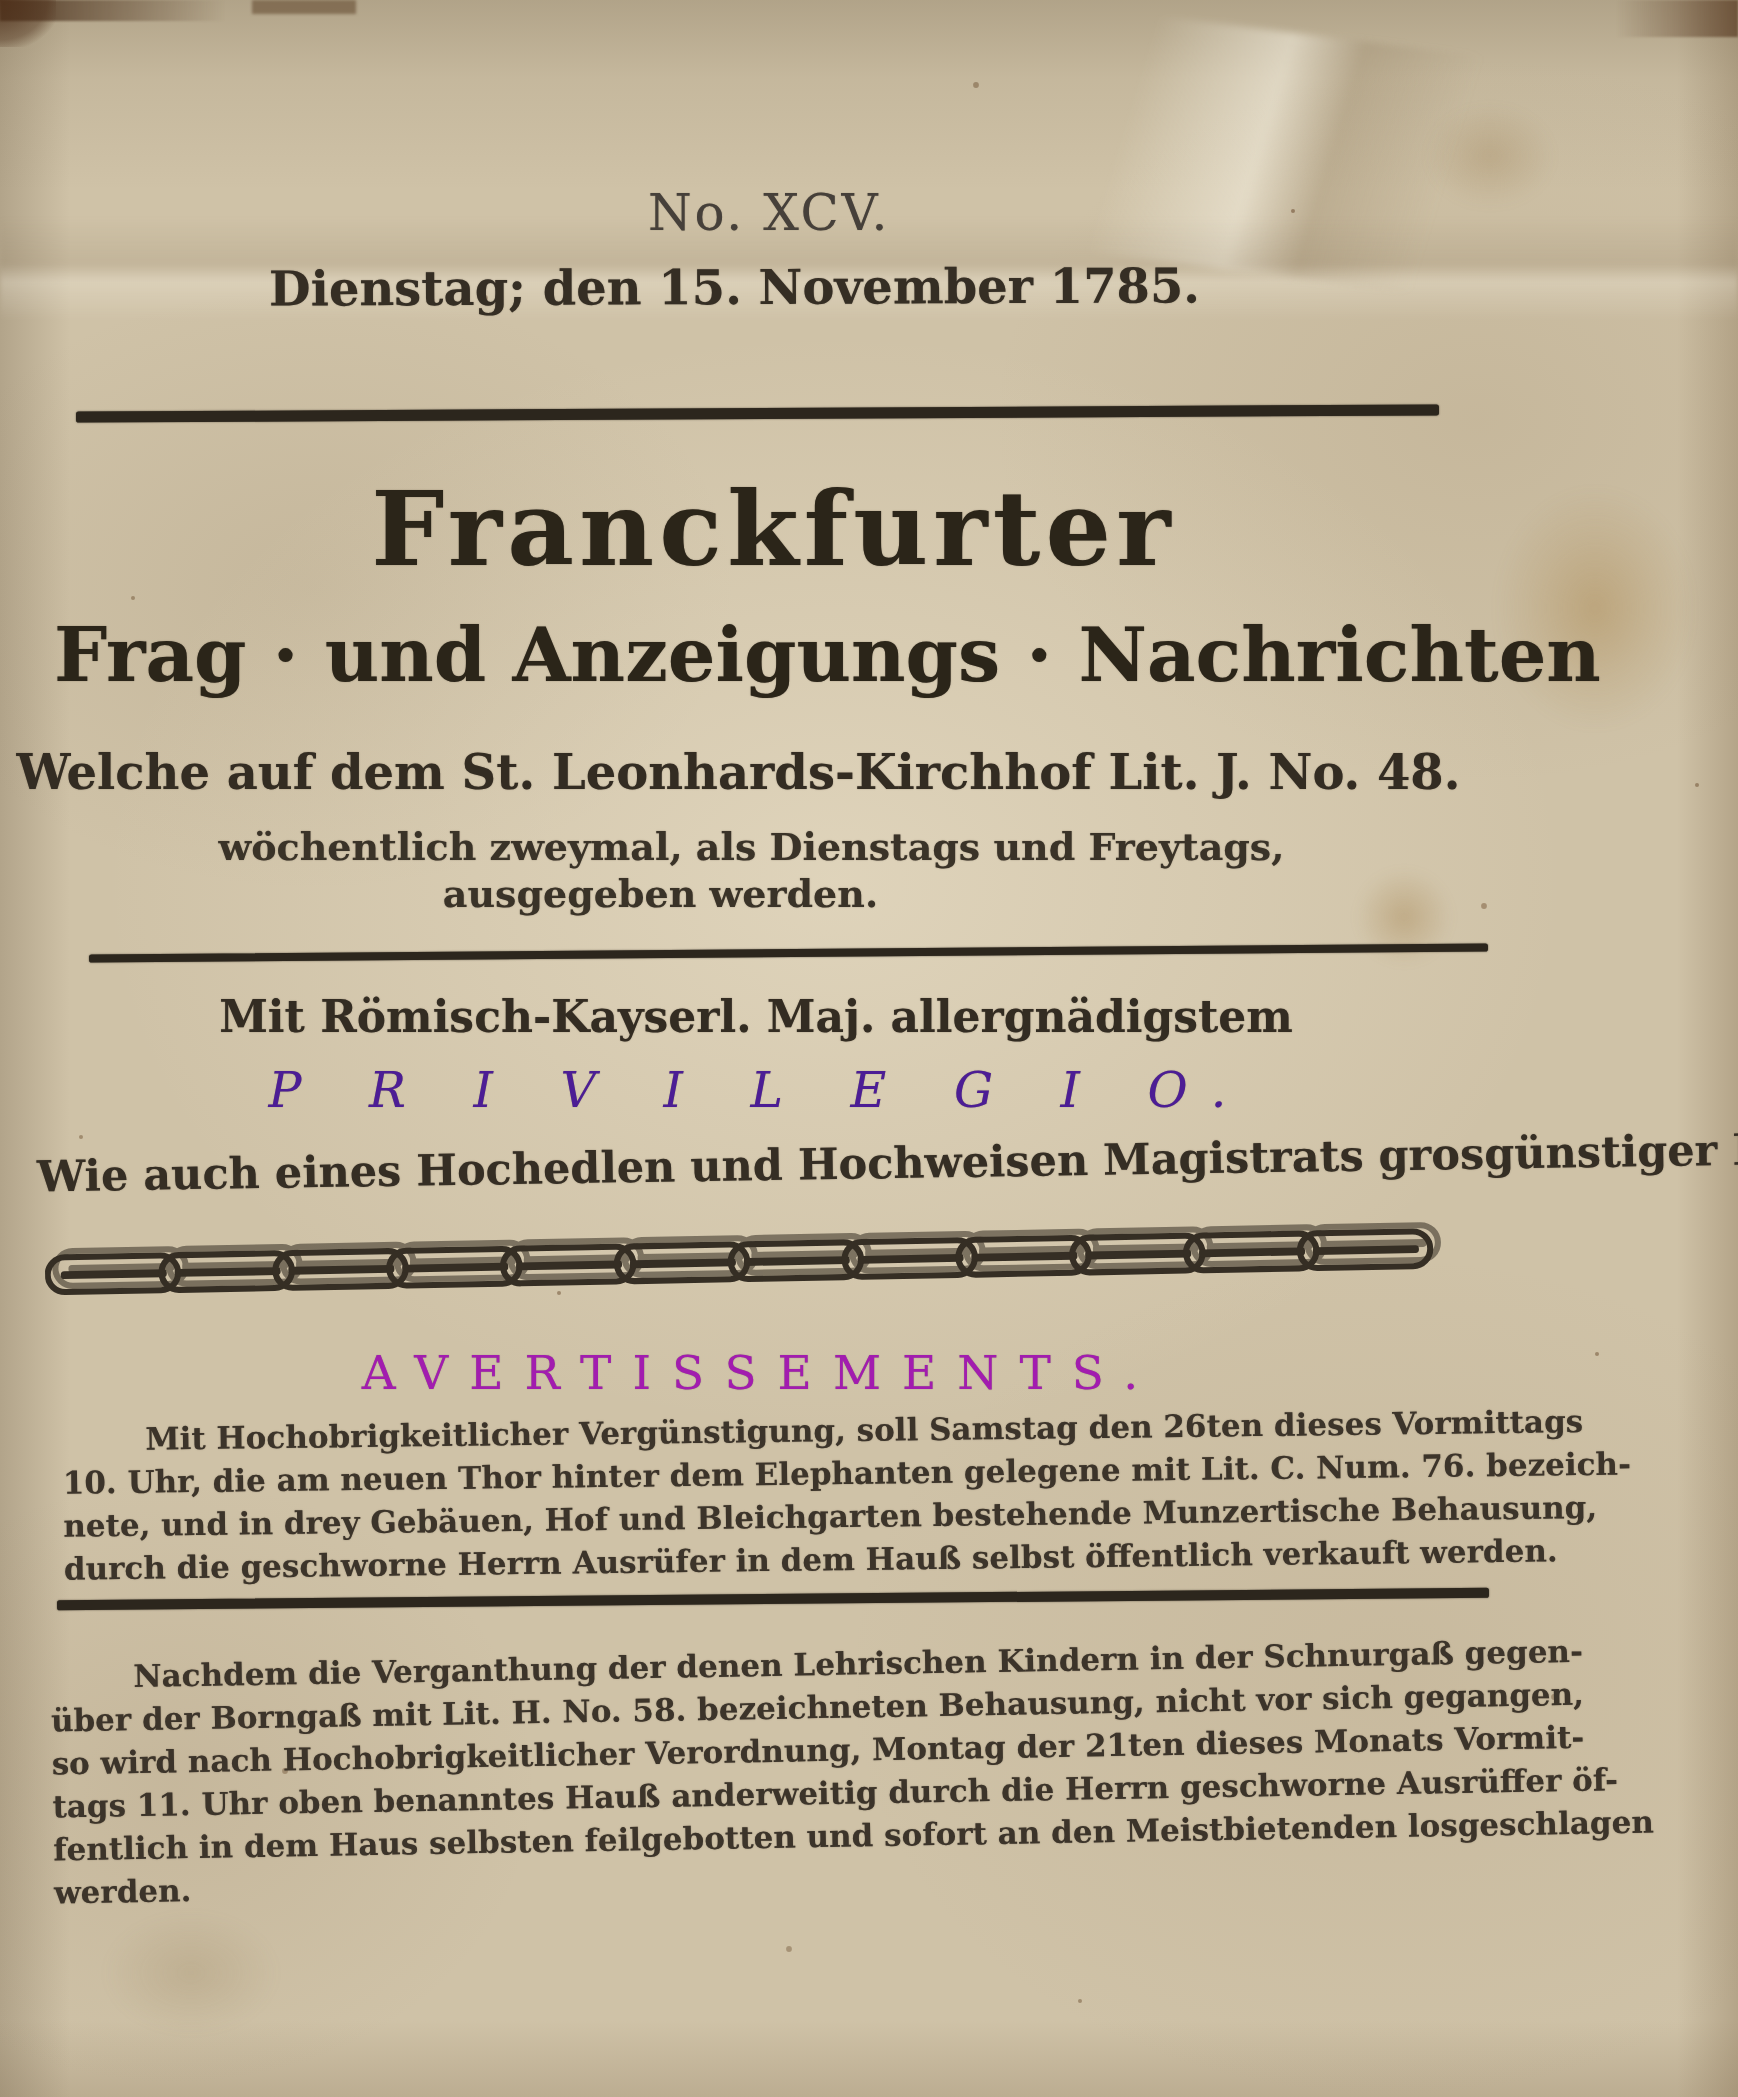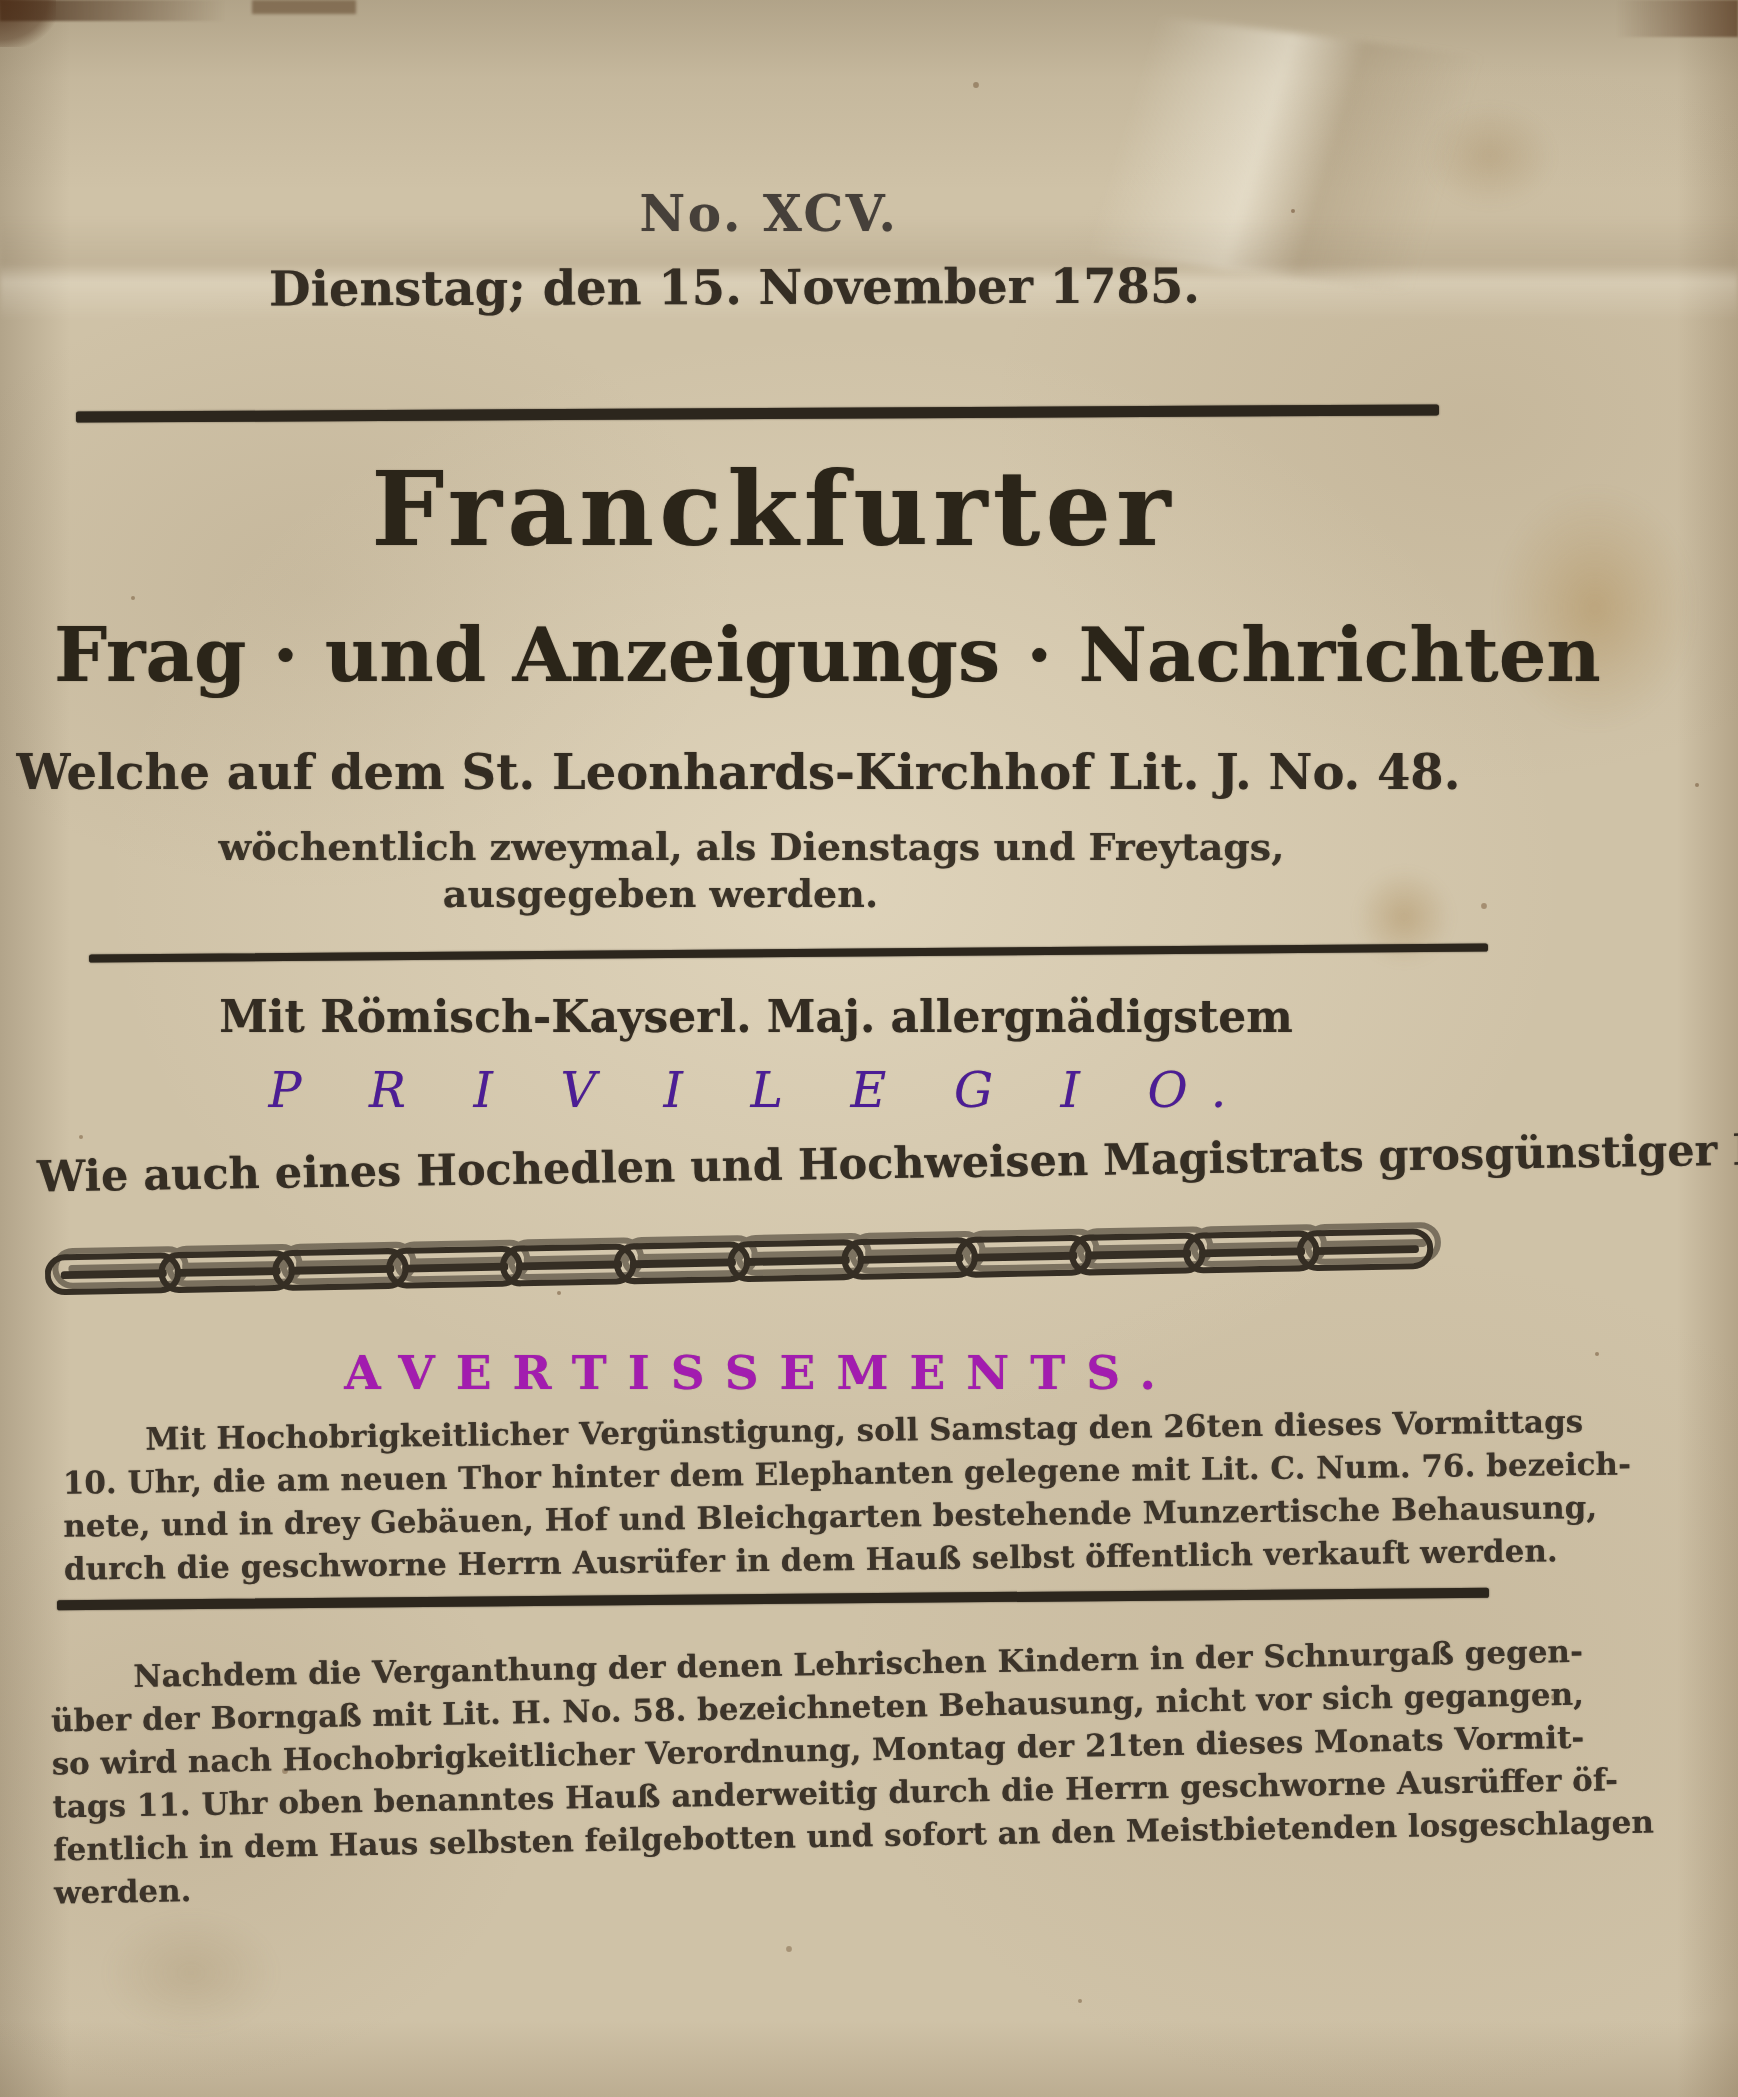--- a/index.html
+++ b/index.html
@@ -15,29 +15,29 @@
       radial-gradient(521px 435px at 10% 85%, rgba(140,118,88,.14), rgba(140,118,88,0) 70%),
       linear-gradient(180deg, rgba(108,92,66,.30), rgba(108,92,66,.10) 78px, rgba(108,92,66,0) 191px),
       linear-gradient(90deg, rgba(95,78,55,.26), rgba(95,78,55,0) 70px),
       linear-gradient(270deg, rgba(118,96,66,.30), rgba(118,96,66,0) 61px),
       linear-gradient(0deg, rgba(118,96,66,.22), rgba(118,96,66,0) 78px);
     color:#3c342a;
   }
   .abs{position:absolute;}
   .center{text-align:center;}
   .frak{font-weight:700;text-shadow:0 0 1.2px rgba(58,48,36,.55);}
-  .roman{font-weight:700;text-shadow:0 0 1px rgba(70,60,48,.5);}
+  .roman{font-weight:400;text-shadow:0 0 1px rgba(70,60,48,.5);}
   .pline{white-space:nowrap;text-align:justify;text-align-last:justify;height:43px;line-height:43px;}
   .pline.noj{text-align-last:left;}
   .rule{background:#2c261d;box-shadow:0 0 1.7px rgba(44,38,29,.8);border-radius:2.6px;}
 
   #issue-no{top:184px;left:0;width:1538px;font-size:50px;letter-spacing:2.6px;color:#46403б;color:#46403a;}
   #date-line{top:259px;left:0;width:1469px;font-size:48px;color:#352e24;transform:rotate(-.2deg);}
   #rule-date{top:408px;left:76px;width:1363px;height:11.3px;transform:rotate(-.3deg);}
-  #title1{top:448px;left:0;width:1547px;font-size:103px;letter-spacing:5.2px;color:#2b2519;}
+  #title1{top:468px;left:0;width:1547px;font-size:103px;letter-spacing:5.2px;color:#2b2519;}
   #title2{top:603px;left:54px;width:1425px;font-size:75px;color:#2b2519;white-space:nowrap;text-align:justify;text-align-last:justify;margin-top:8px;}
   #address{top:744px;left:0;width:1477px;font-size:48px;color:#332c22;}
   #sched1{top:824px;left:0;width:1503px;font-size:38px;color:#3a3328;text-align:center;}
   #sched2{top:871px;left:0;width:1321px;font-size:38px;color:#3a3328;text-align:center;}
   #rule-mid{top:949px;left:89px;width:1399px;height:7.8px;transform:rotate(-.45deg);}
   #priv1{top:991px;left:0;width:1512px;font-size:44px;color:#332c22;}
   #priv2{top:1062px;left:0;width:1521px;font-size:49px;font-style:italic;font-weight:400;letter-spacing:26px;color:#4c1d95;text-shadow:0 0 0.9px rgba(60,50,40,.5);}
   #priv3{top:1140px;left:37px;width:1460px;font-size:43px;white-space:nowrap;text-align:justify;text-align-last:justify;transform:rotate(-.9deg);color:#352e24;}
   #chain{top:1232px;left:45px;width:1401px;height:61px;transform:rotate(-1.1deg);}
   #avert{top:1345px;left:0;width:1521px;font-size:47px;letter-spacing:21px;color:#a21caf;}

